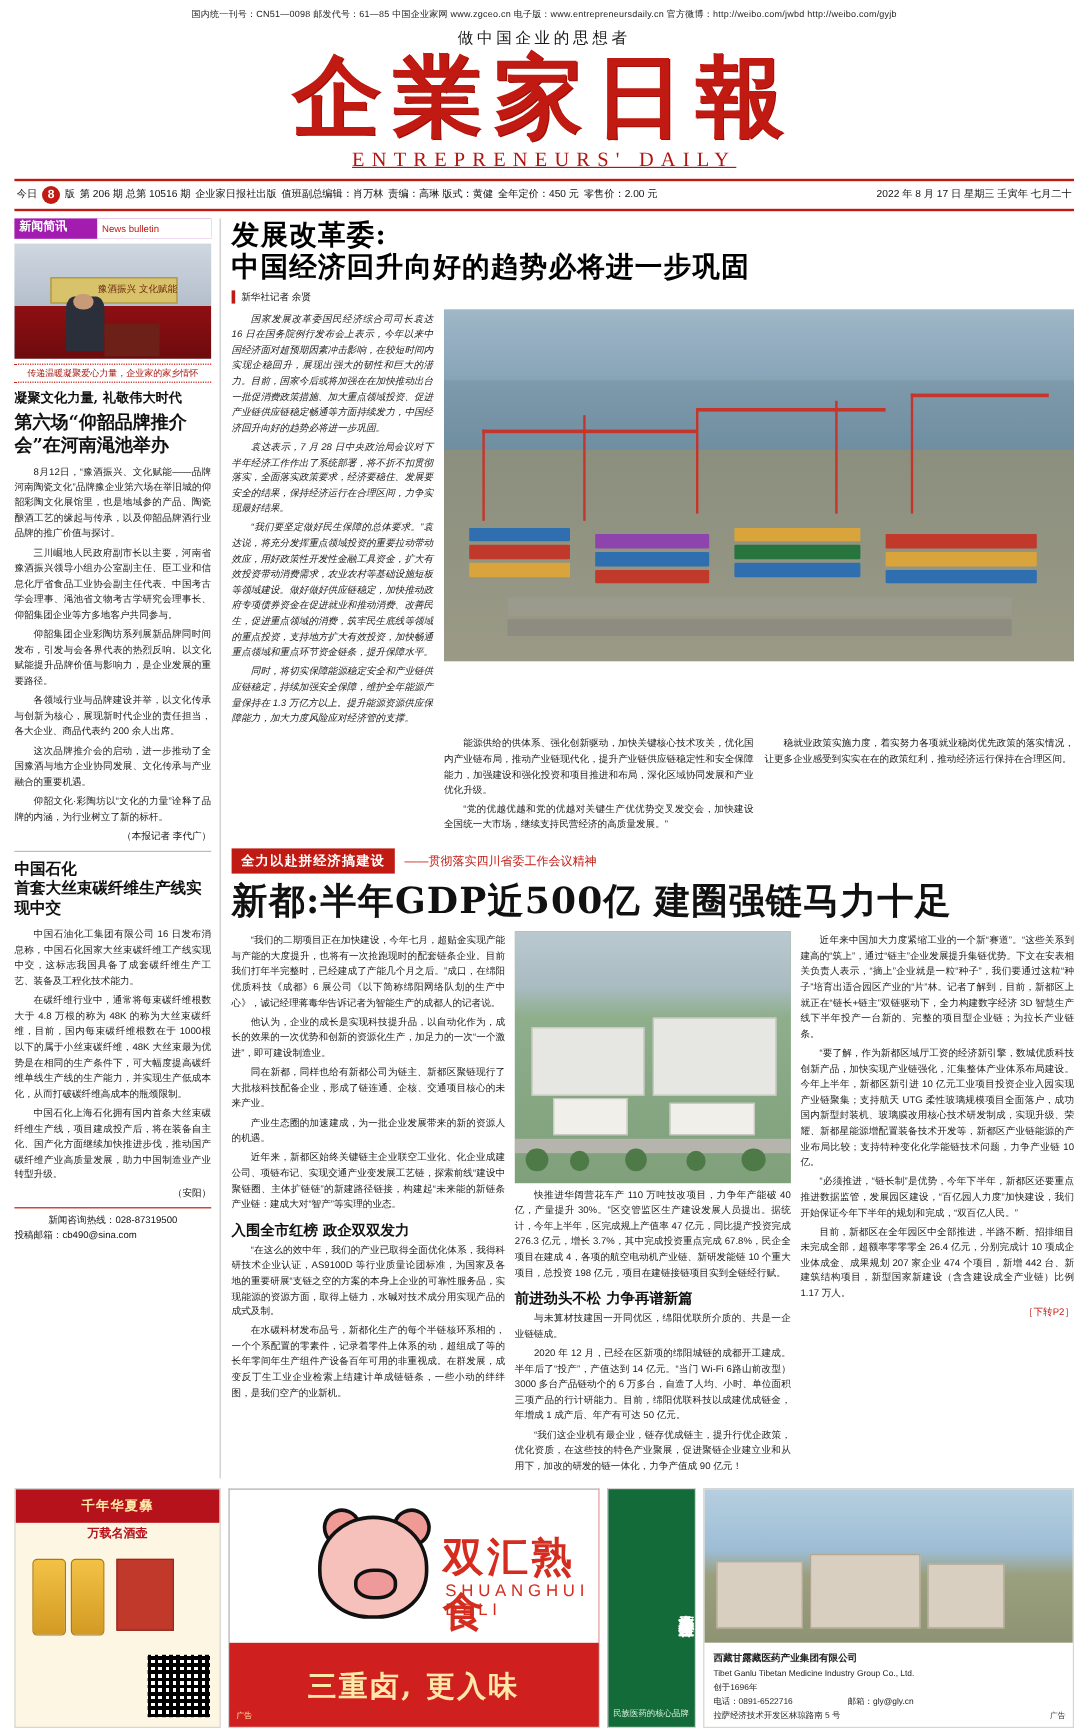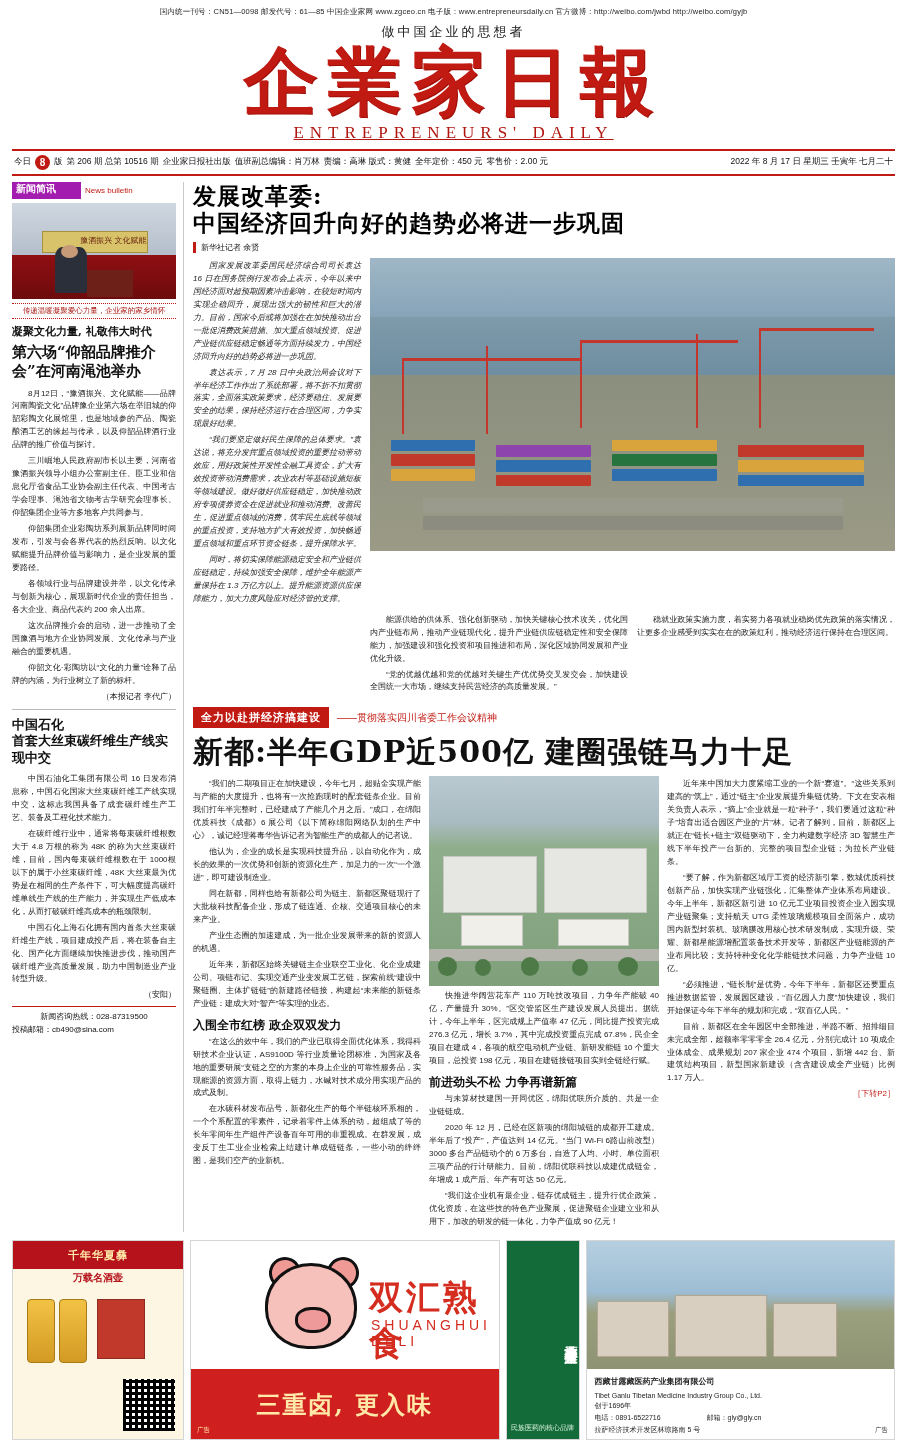--- a/index.html
+++ b/index.html
@@ -33,21 +33,21 @@
   
   .newsbulletin{display:flex;align-items:flex-start;background:#a21caf;color:#fff;height:17px;}
   .newsbulletin .cn{font-size:10px;font-weight:bold;padding:0 4px;}
   .newsbulletin .en{font-size:8px;background:#fff;color:#c11a12;flex:1;height:17px;line-height:17px;padding-left:4px;margin-left:21px;}
   .photo{
     width:100%;height:96px;margin-top:4px;position:relative;overflow:hidden;
     background:linear-gradient(180deg,#cfd7e0 0%,#b9c3cf 45%,#9aa7b5 100%);
   }
   .photo .stage{position:absolute;left:0;right:0;bottom:0;height:46%;background:linear-gradient(180deg,#8f0f12,#6d0b0d);}
   .photo .banner{position:absolute;left:18%;top:30%;width:64%;height:20%;background:#d8c36a;border:1px solid #a8903c;}
-  .photo .banner-txt{position:absolute;left:18%;top:30%;width:64%;height:20%;line-height:20px;text-align:right;font-size:8px;color:#6b2a12;}
+  .photo .banner-txt{position:absolute;left:18%;top:30%;width:64%;height:20%;line-height:20px;text-align:left;font-size:8px;color:#6b2a12;padding-left:40px;}
   .photo .person{position:absolute;left:26%;bottom:6%;width:20%;height:48%;background:#2b2f3a;border-radius:22% 22% 6% 6%;}
   .photo .head{position:absolute;left:30%;bottom:42%;width:10%;height:14%;background:#c79a78;border-radius:50%;}
   .photo .podium{position:absolute;left:46%;bottom:2%;width:28%;height:28%;background:#6d2018;}
   .redbar-sub{margin-top:4px;text-align:center;font-size:7.5px;color:#a6130c;border-top:1px dotted #c11a12;border-bottom:1px dotted #c11a12;padding:2px 0;}
   .lead-sub{font-size:11px;font-weight:bold;margin-top:6px;line-height:1.35;font-family:"DejaVu Serif",serif;}
   .lead-title{font-size:15px;font-weight:bold;line-height:1.3;margin-top:3px;font-family:"DejaVu Serif",serif;}
   .body-text{font-size:8px;line-height:1.62;text-align:justify;margin-top:6px;color:#1a1a1a;}
   .body-text p{margin:0 0 3px;text-indent:2em;}
   .byline{font-size:8px;text-align:right;margin-top:3px;}
   .hr-thin{border-top:1px solid #bbb;margin:7px 0;}

